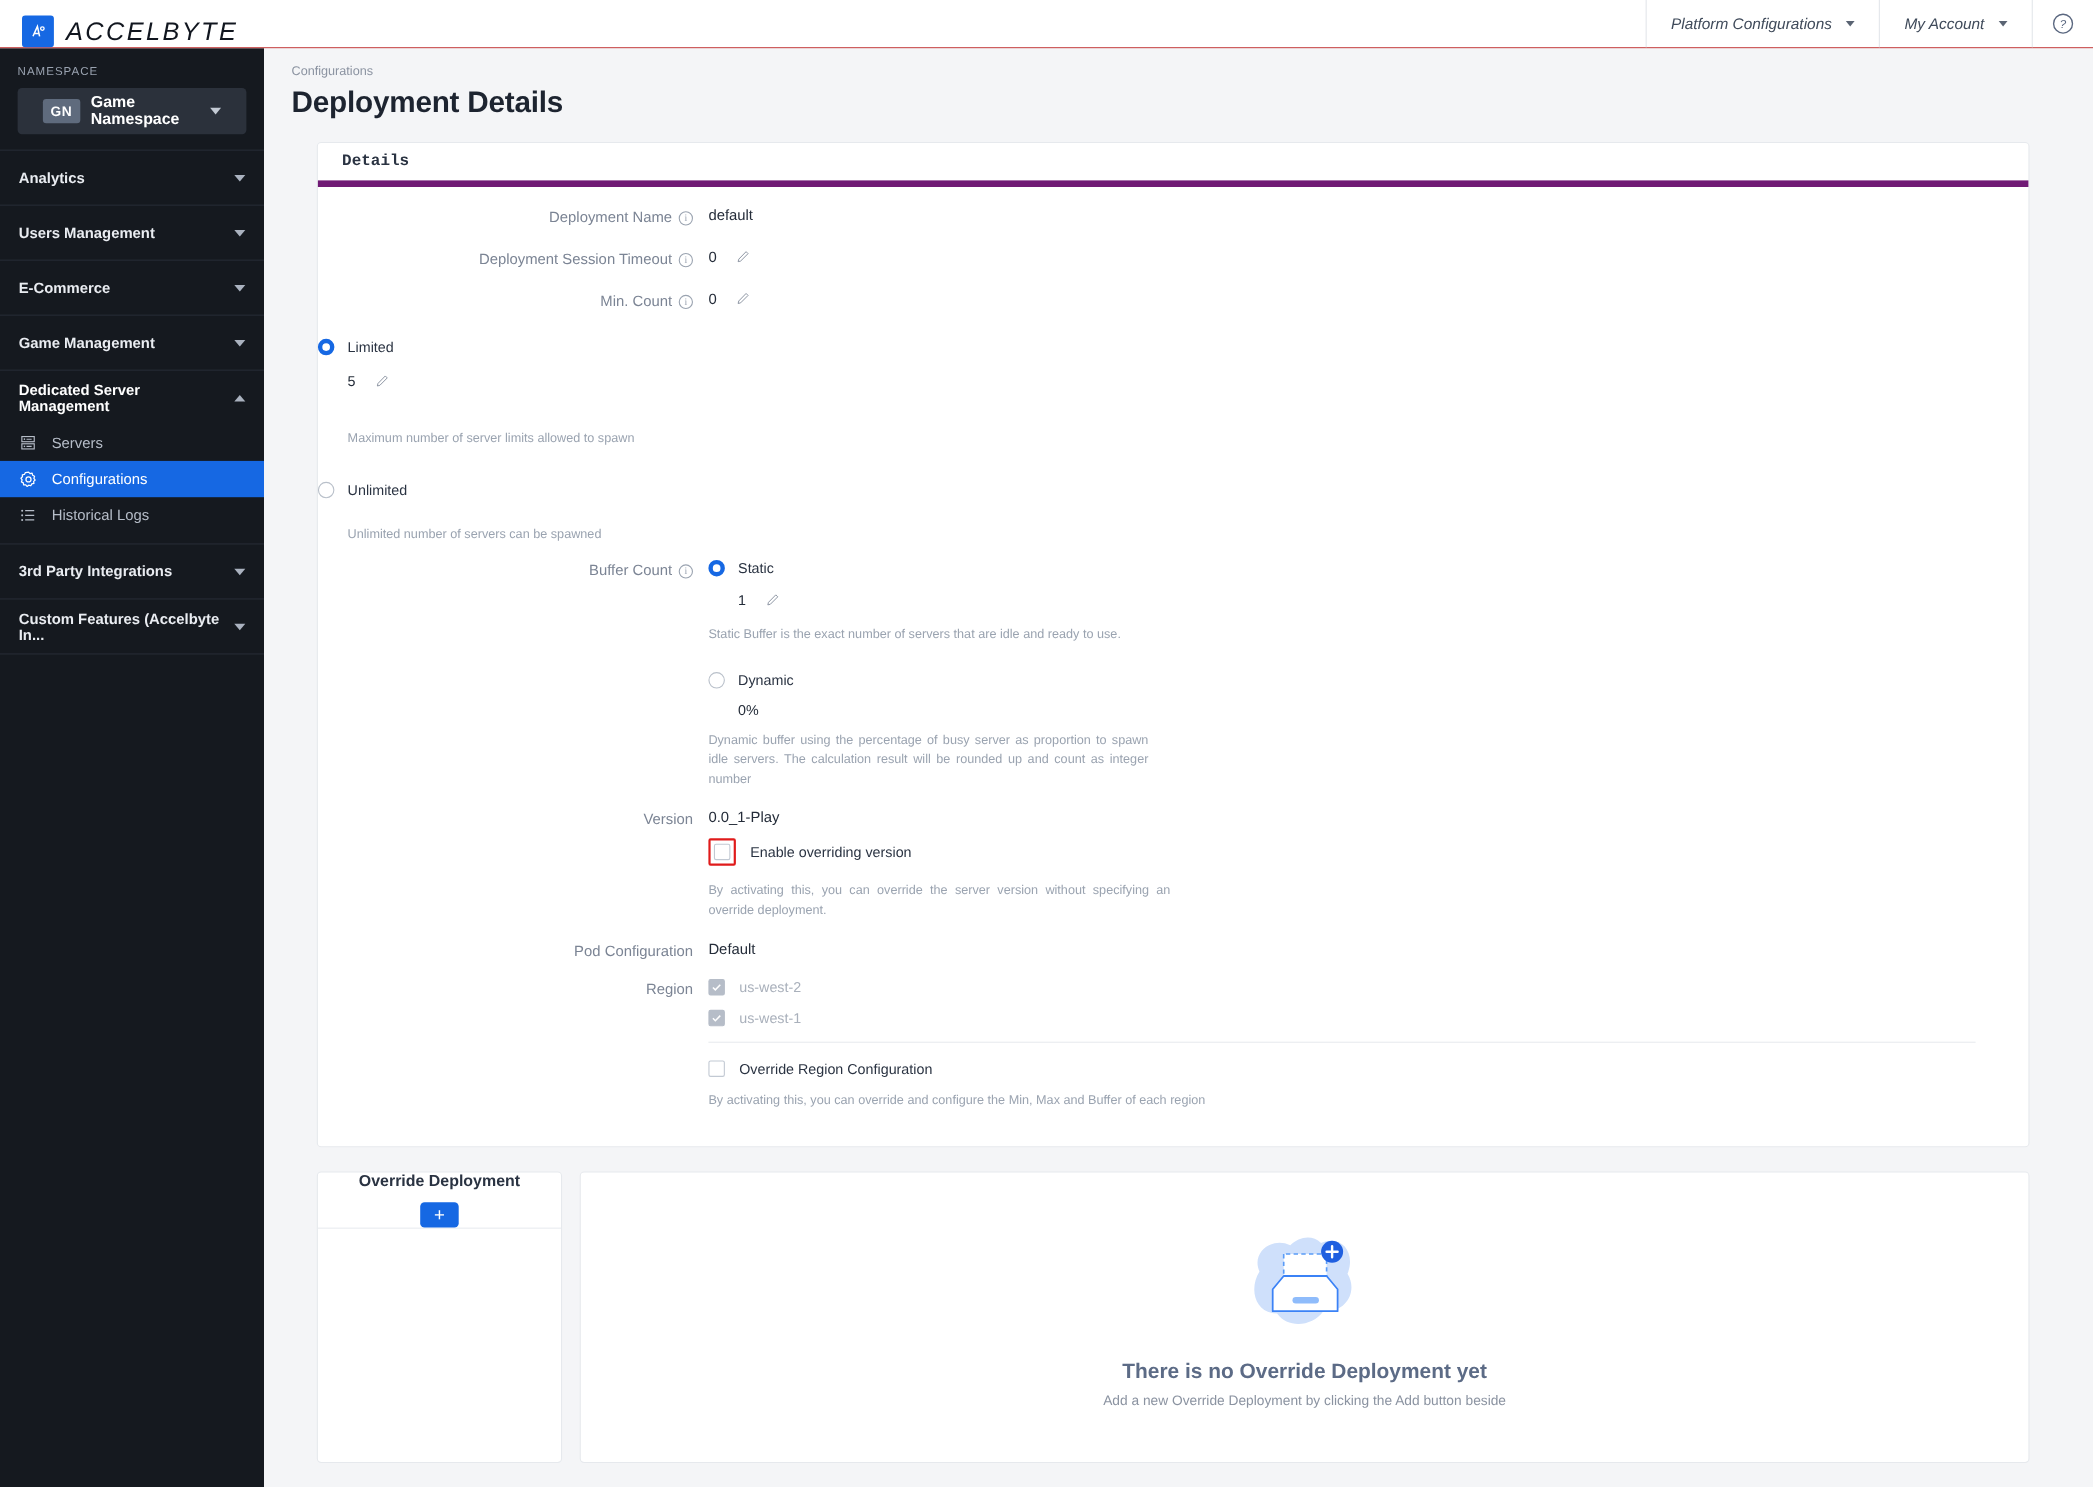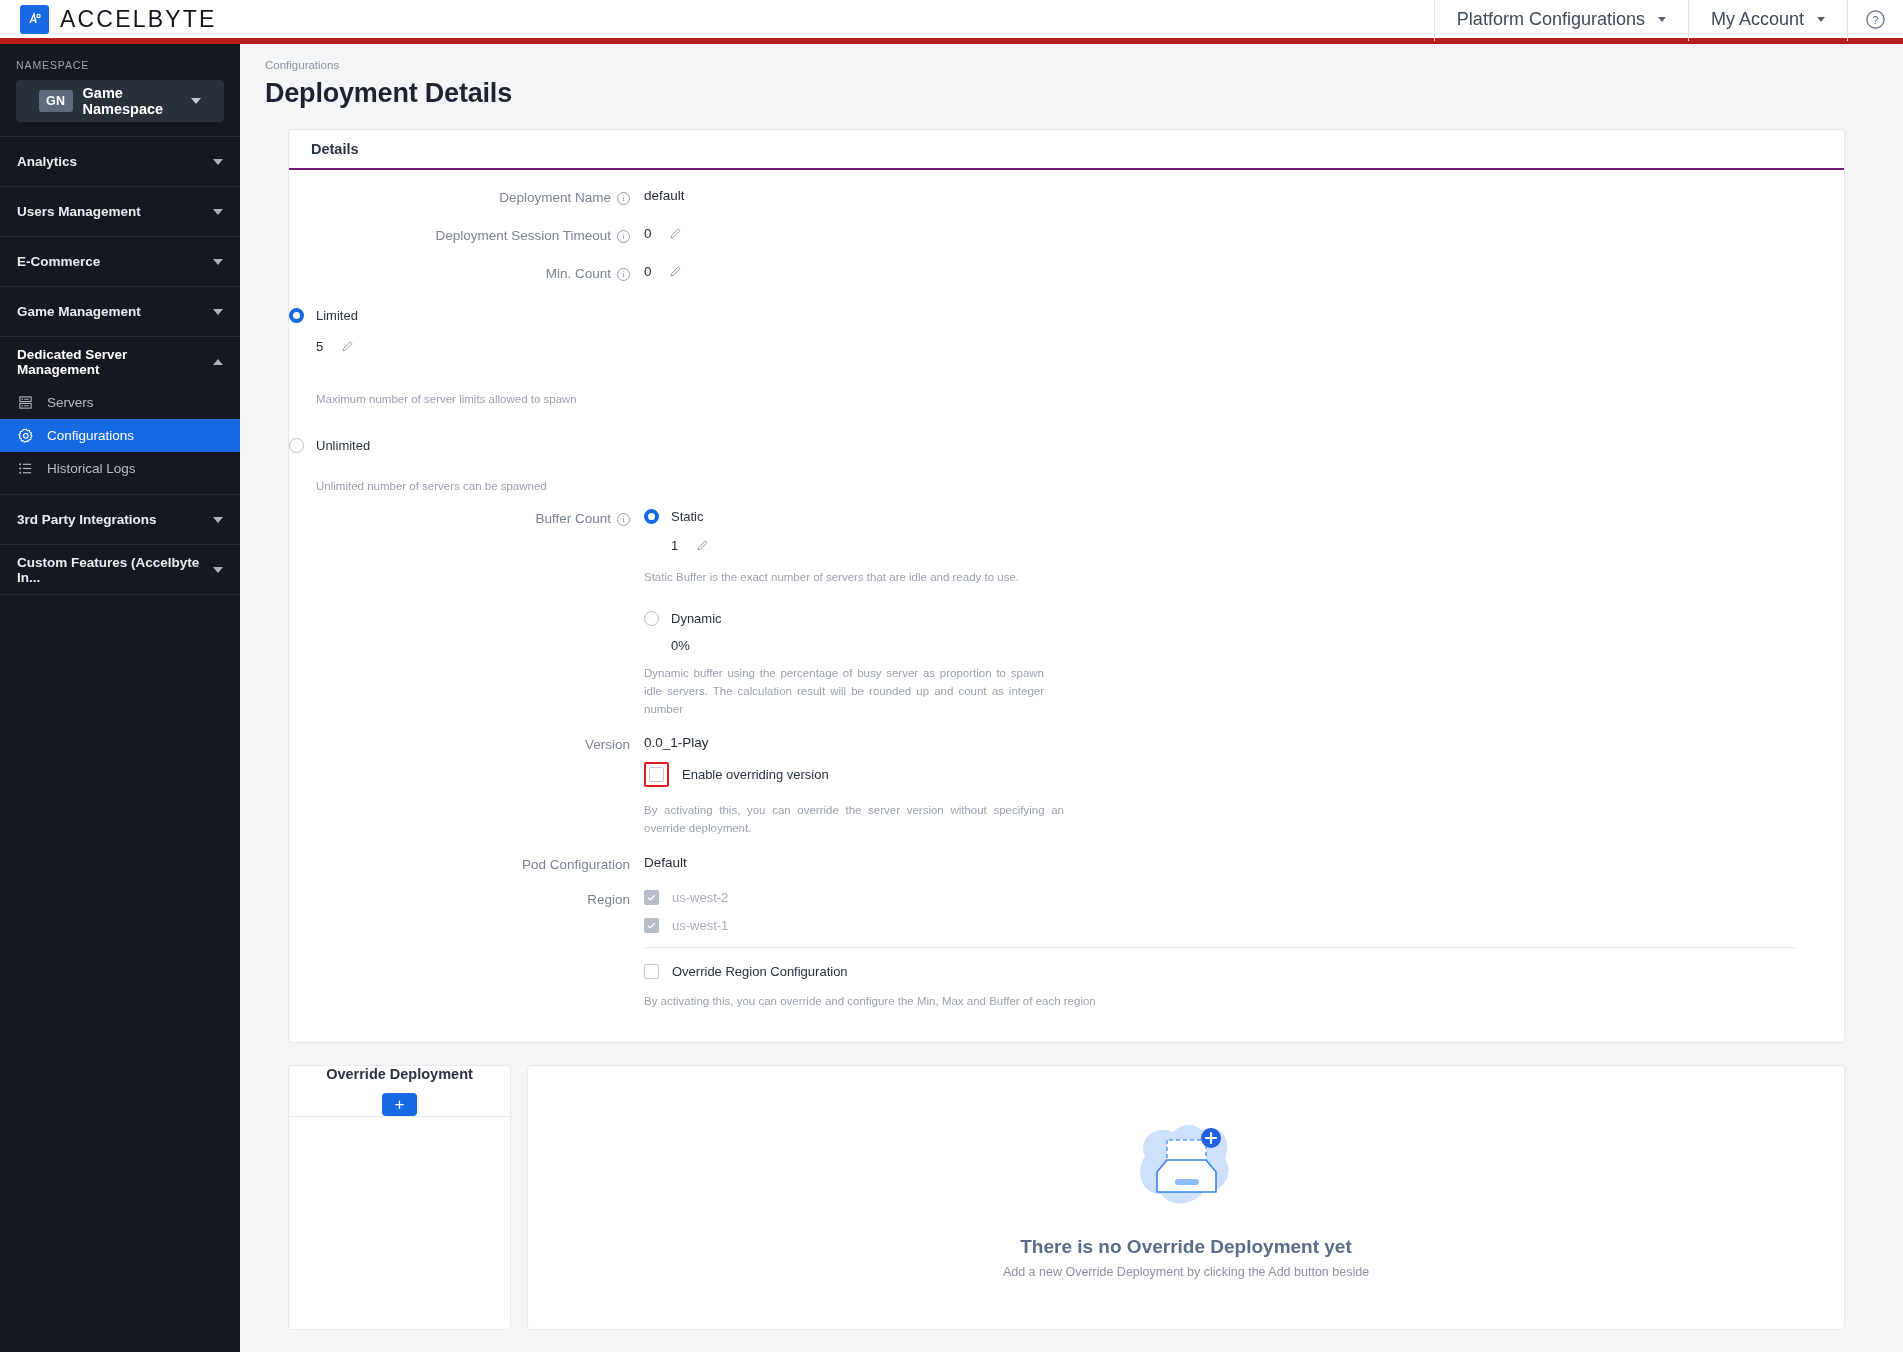--- a/index.html
+++ b/index.html
@@ -6,39 +6,39 @@
   html, body {
     width: 1903px; height: 1352px;
     font-family: "Liberation Sans", sans-serif;
     background: #f4f5f7;
     overflow: hidden;
   }
 
   
   .topbar {
     position: absolute; top: 0; left: 0; width: 1903px; height: 44px;
-    background: #ffffff; border-bottom: 6px solid #b91c1c;
-    display: flex; align-items: center;
+    background: #ffffff; border-bottom: 1px solid #b91c1c;
+    display: flex; align-items: flex-end; font-style: italic;
   }
   .brand { display: flex; align-items: center; gap: 11px; padding-left: 20px; }
   .brand-mark {
     width: 29px; height: 29px; background: #1668e3; border-radius: 3px;
     display: flex; align-items: center; justify-content: center;
     color: #fff; font-size: 15px; font-weight: bold; position: relative; overflow: hidden;
   }
   .brand-mark svg { display:block; }
   .brand-text {
     font-size: 23px; letter-spacing: 2.2px; color: #11161f; font-weight: 400;
   }
   .topbar-right {
     margin-left: auto; display: flex; align-items: center; height: 44px;
   }
   .tb-item {
     display: flex; align-items: center; gap: 13px; height: 44px;
-    padding: 0 22px; font-size: 18px; color: #3f4a5a;
+    padding: 0 22px; font-size: 14px; color: #3f4a5a;
     border-left: 1px solid #e3e6ea; white-space: nowrap;
   }
   .tb-help {
     display: flex; align-items: center; justify-content: center;
     width: 56px; height: 44px; border-left: 1px solid #e3e6ea;
   }
   .caret-dk {
     width: 0; height: 0; border-left: 4.5px solid transparent;
     border-right: 4.5px solid transparent; border-top: 5.5px solid #5a6473;
   }
@@ -103,22 +103,22 @@
     font-size: 27px; font-weight: bold; color: #1d2430;
     padding: 7px 0 0 25px; letter-spacing: -0.2px;
   }
 
   .card {
     background: #ffffff; border: 1px solid #e6e9ed; border-radius: 4px;
     margin: 0 58px 0 48px;
   }
   .card-head {
     height: 40px; display: flex; align-items: center; padding: 0 22px;
-    border-bottom: 2px solid #701a75;
-    font-size: 14.5px; font-weight: bold; color: #2a3342;
+    border-bottom: 6px solid #701a75;
+    font-size: 14.5px; font-weight: bold; color: #2a3342; font-family: Liberation Mono, monospace;
   }
   .card-body { padding: 18px 0 32px 0; }
 
   
   .frow { display: flex; padding: 0 0 0 0; }
   .flabel {
     width: 355px; text-align: right; padding-right: 14px;
     font-size: 13.5px; color: #7b8494; display: flex;
     align-items: flex-start; justify-content: flex-end; gap: 6px;
     padding-top: 2px;

